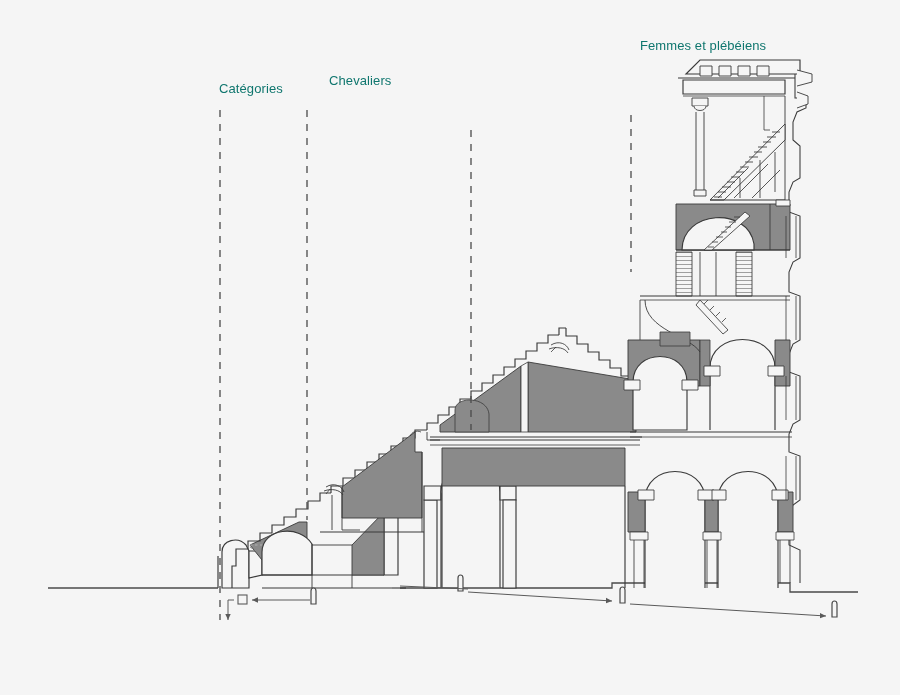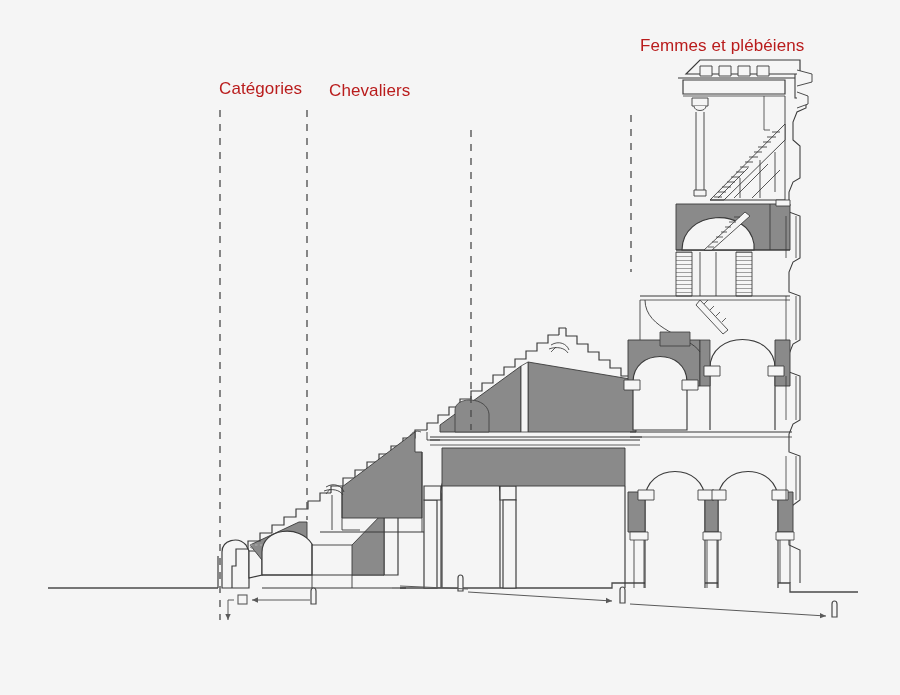--- a/index.html
+++ b/index.html
@@ -7,22 +7,22 @@
     width:900px;height:695px;
     background:#f5f5f5;
     font-family:"Liberation Sans", sans-serif;
     overflow:hidden;
     position:relative;
   }
   #stage{position:relative;width:900px;height:695px;}
   svg#drawing{position:absolute;left:0;top:0;width:900px;height:695px;display:block;}
   .lbl{
     position:absolute;
-    color:#b91c1c;
-    font-size:17px;
+    color:#0f766e;
+    font-size:13px;
     line-height:21px;
     letter-spacing:.1px;
     white-space:pre;
     font-family:"Liberation Sans", sans-serif;
   }
 </style>
 </head>
 <body>
 
 <div id="stage">
@@ -290,18 +290,18 @@
       <line x1="468" y1="592" x2="612" y2="601" stroke="#5a5a5a" stroke-width="1" marker-end="url(#arrowEnd)"></line>
       <line x1="630" y1="604" x2="826" y2="616" stroke="#5a5a5a" stroke-width="1" marker-end="url(#arrowEnd)"></line>
       <line x1="400" y1="586" x2="468" y2="589" stroke="#5a5a5a" stroke-width="1"></line>
     </g>
 
   </g>
 </svg>
 
 <div class="lbl" style="left:219px;top:78px;">Catégories</div>
 
-<div class="lbl" style="left:329px;top:80px;">Chevaliers</div>
+<div class="lbl" style="left:329px;top:70px;">Chevaliers</div>
 
 
 <div class="lbl" style="left:640px;top:35px;">Femmes et plébéiens</div>
 
 </div>
 
 </body></html>

